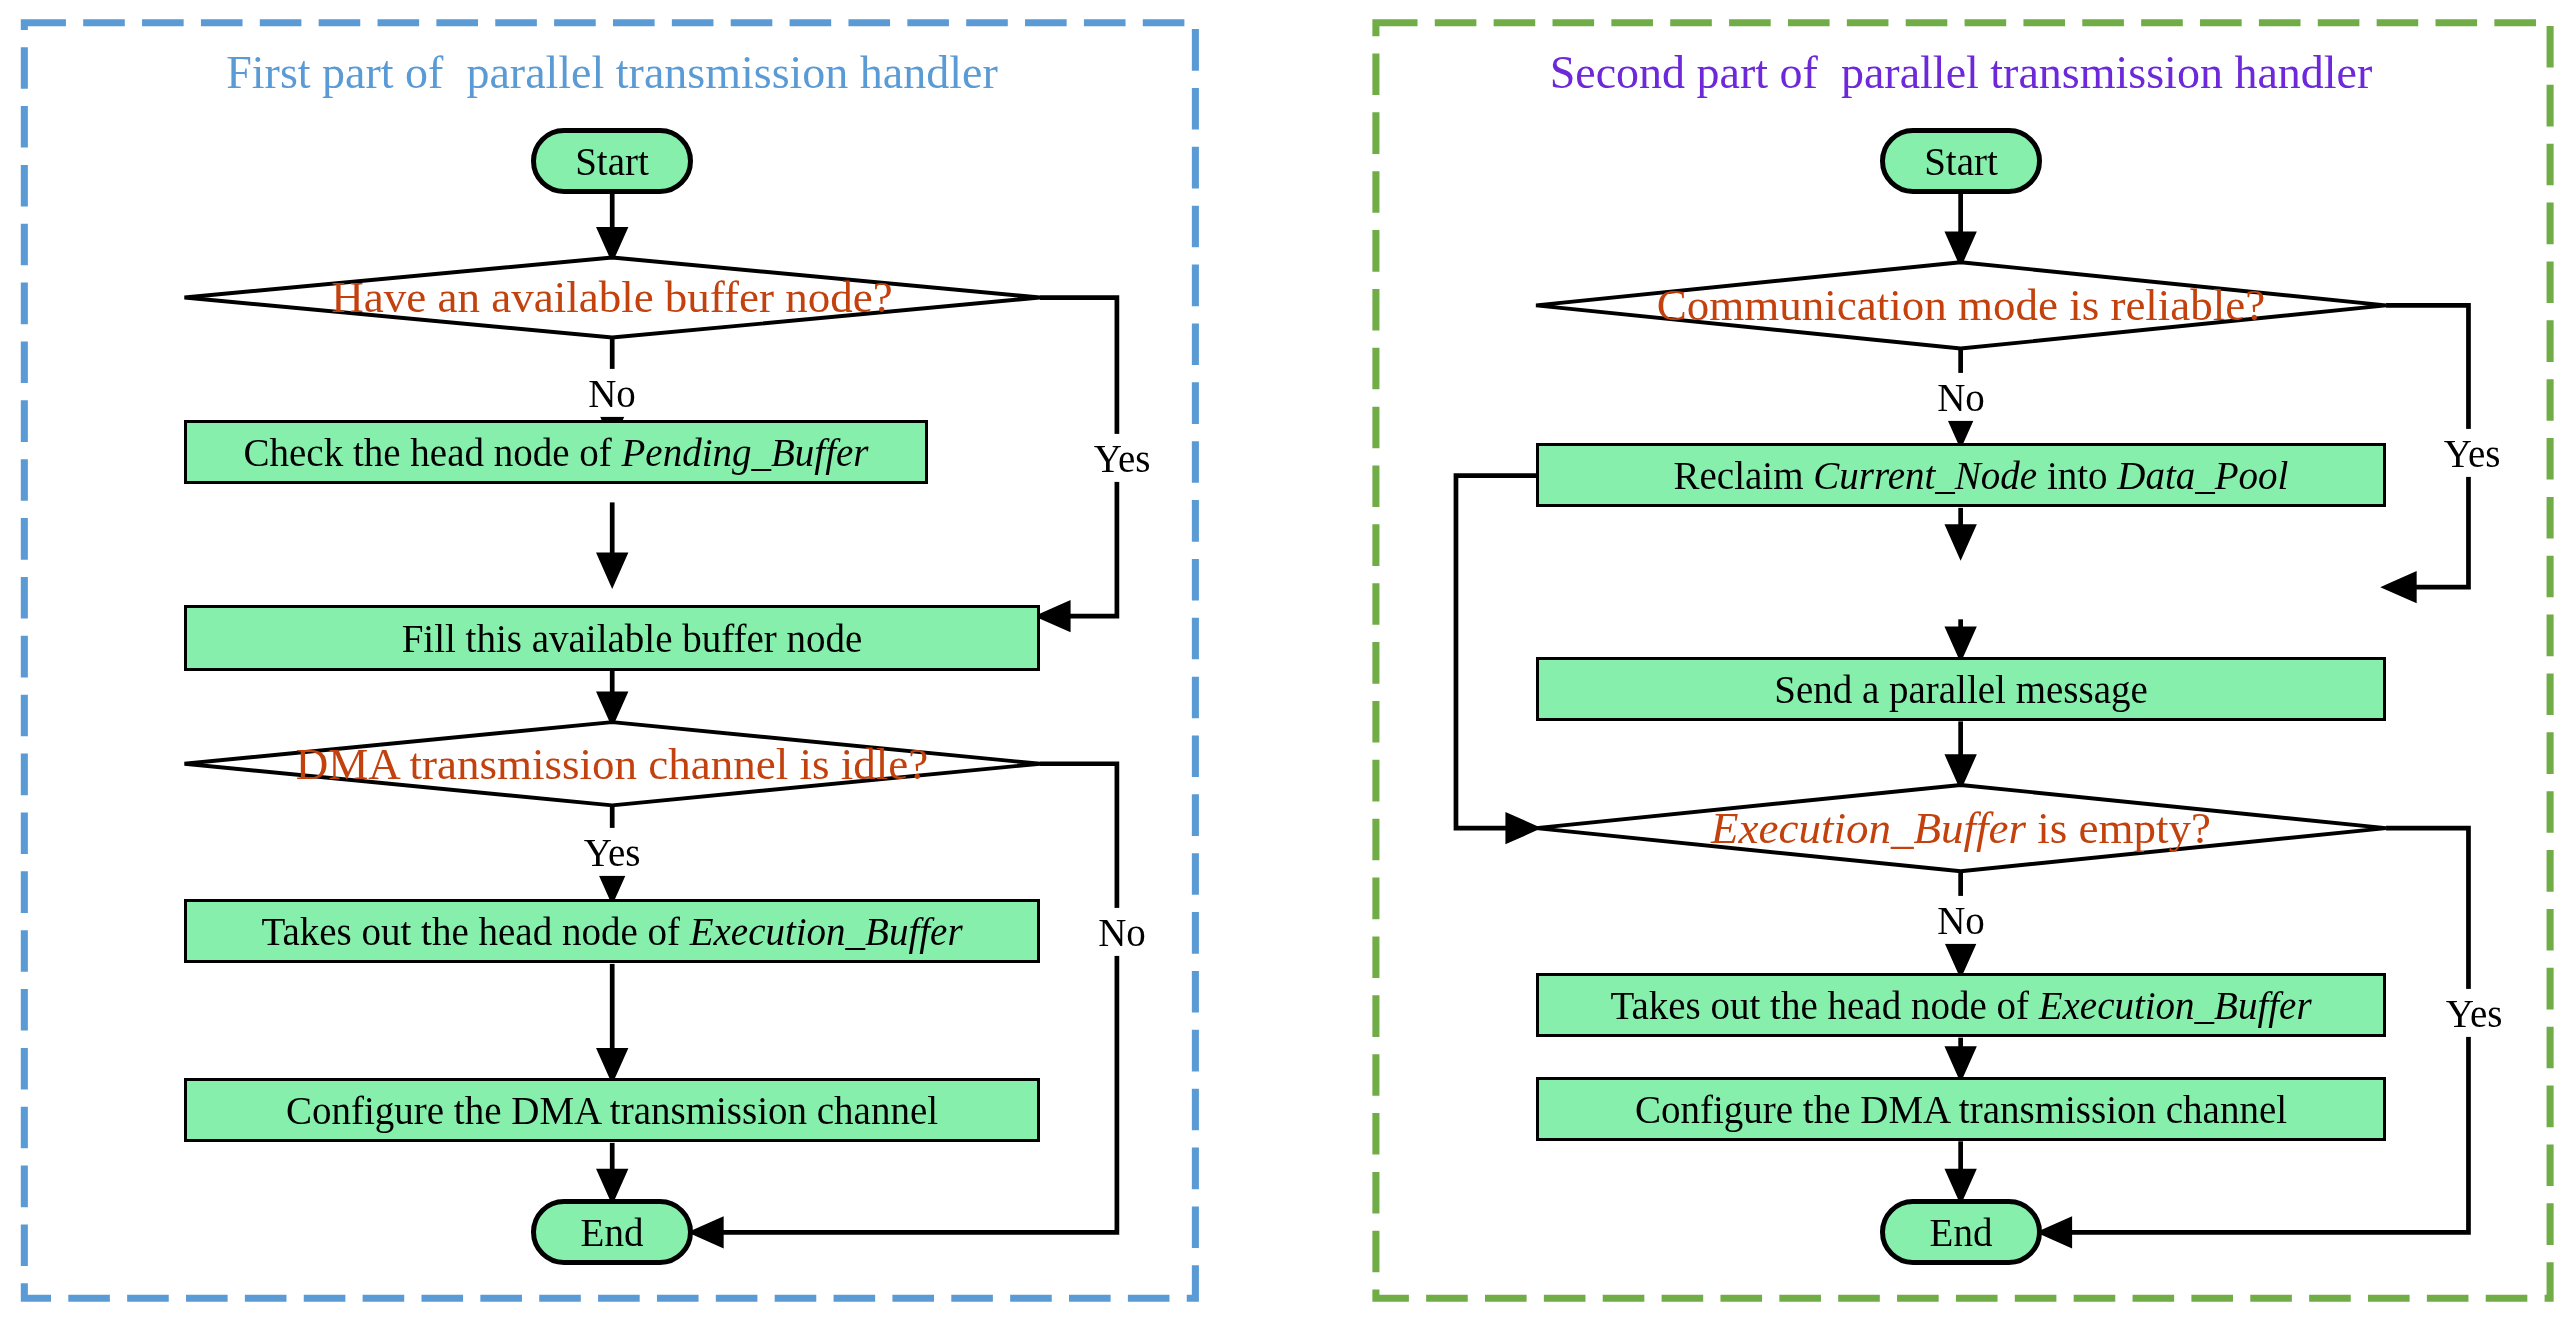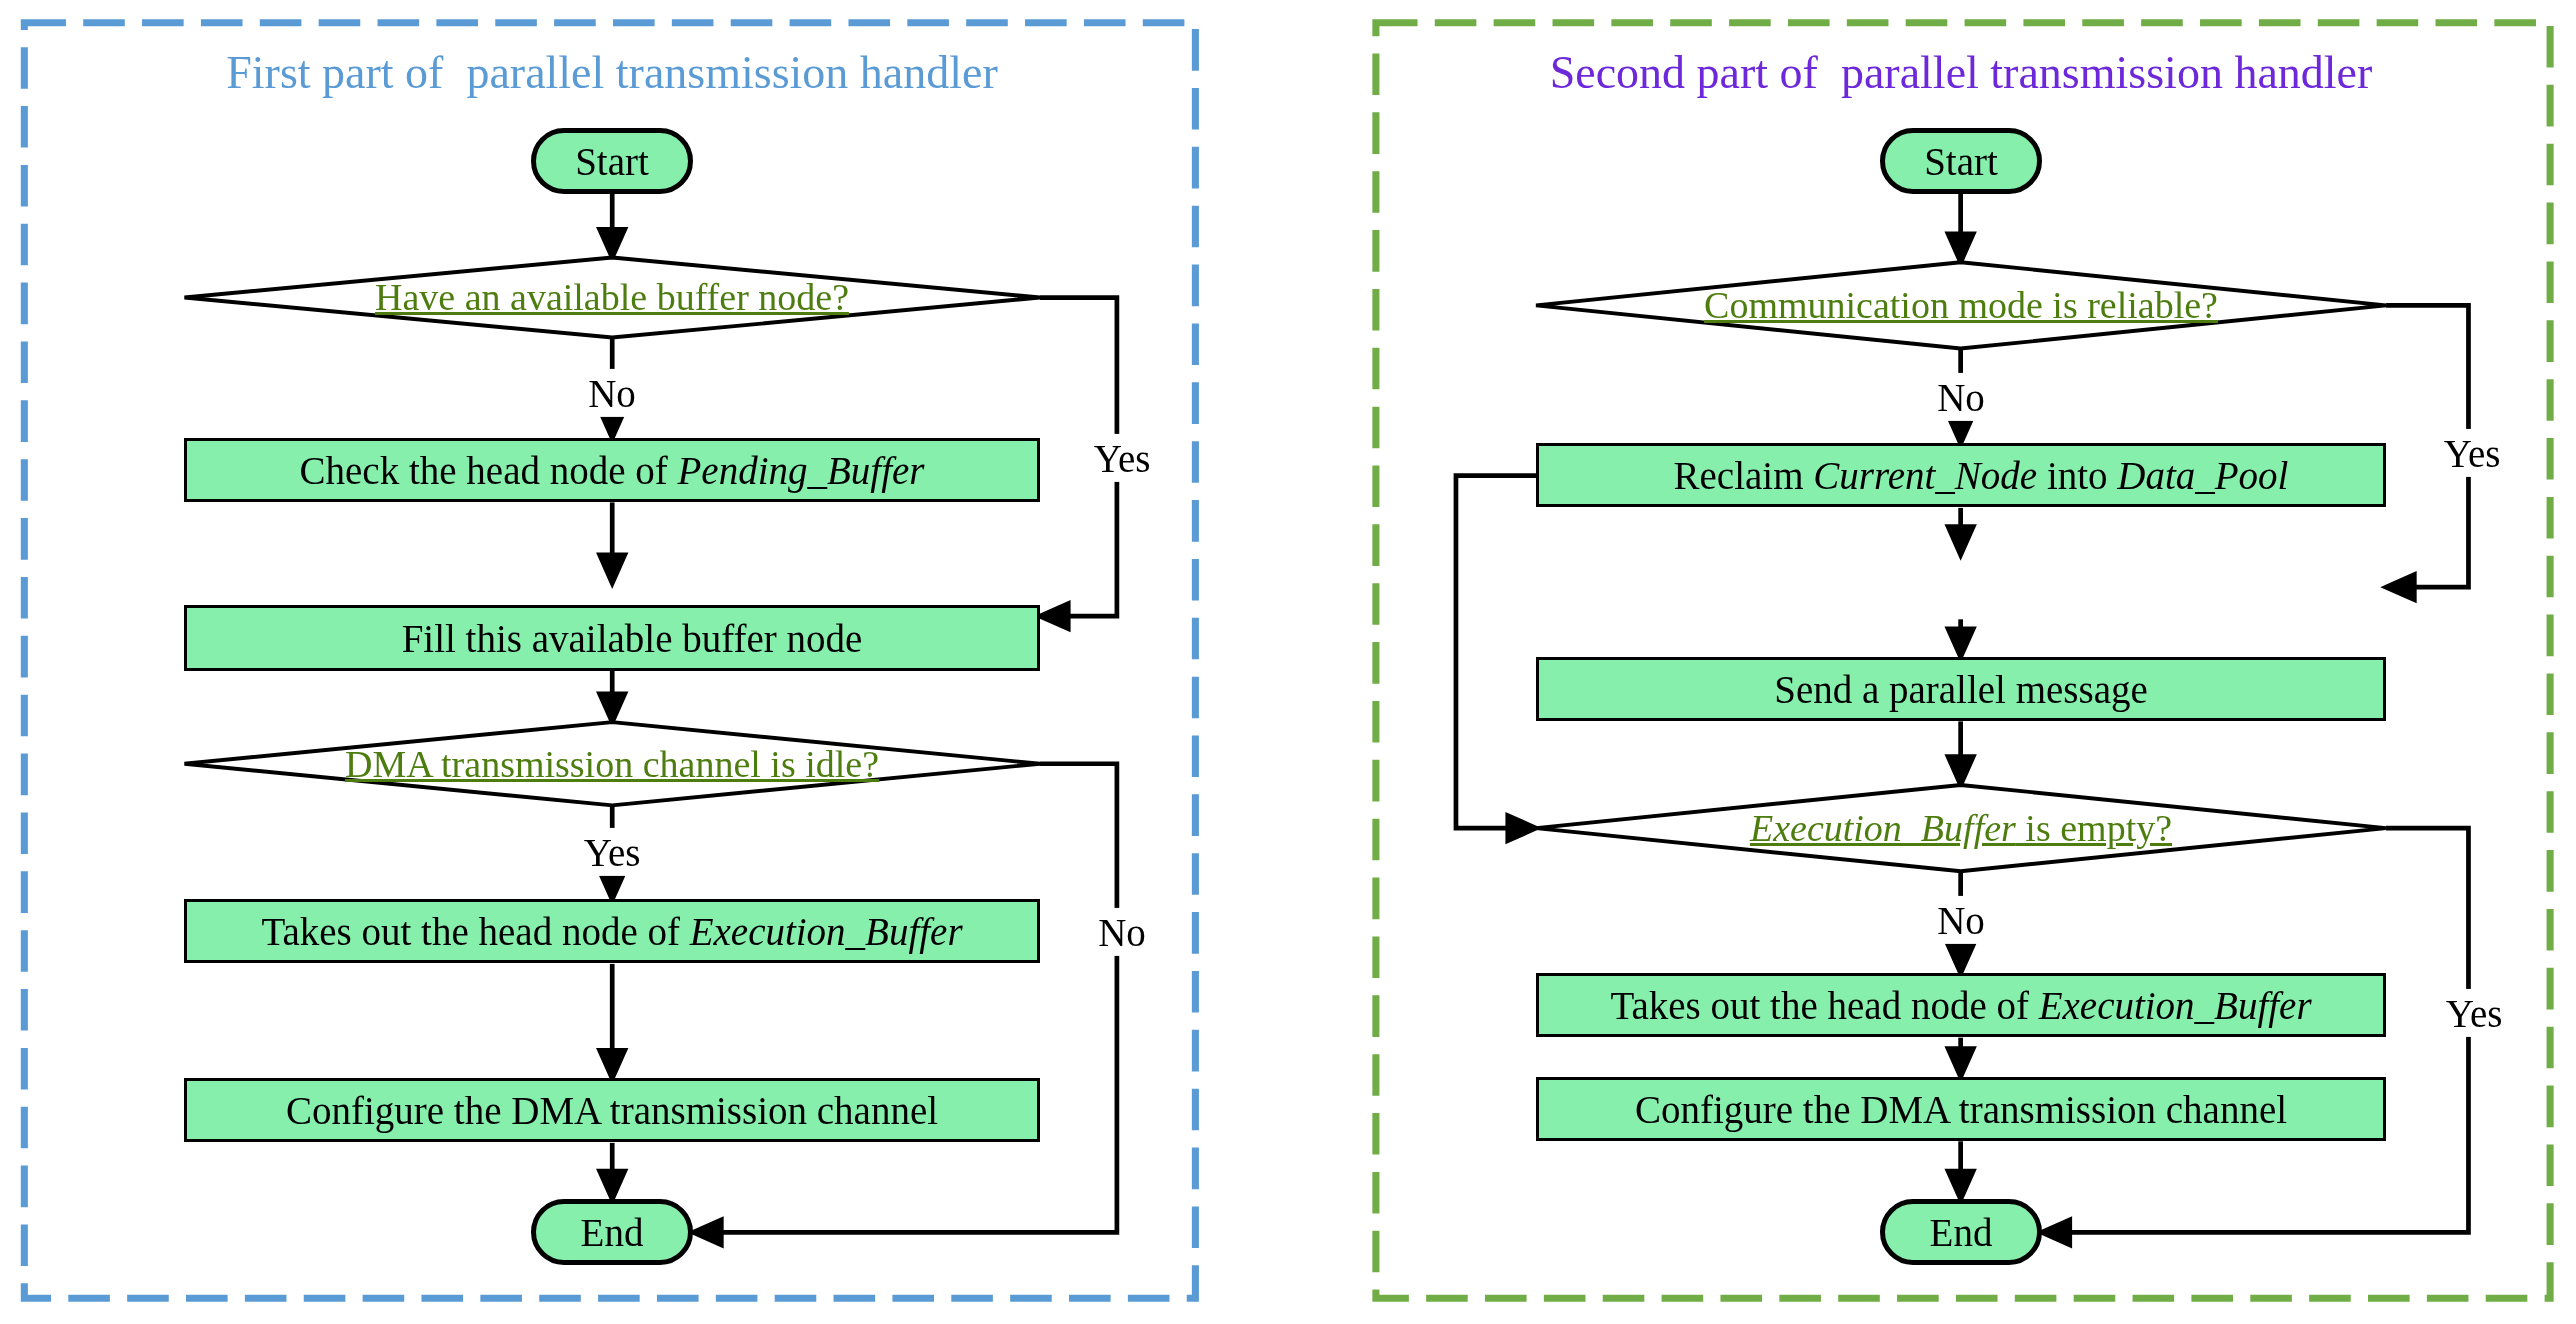--- a/index.html
+++ b/index.html
@@ -5,21 +5,21 @@
   html,body{margin:0;padding:0;background:#ffffff;}
   body{width:2576px;height:1325px;font-family:"Liberation Serif","DejaVu Serif",serif;}
   #canvas{position:relative;width:2576px;height:1325px;background:#ffffff;overflow:hidden;}
   #flow-svg{position:absolute;left:0;top:0;width:2576px;height:1325px;}
   .title{position:absolute;transform:translate(-50%,-50%);font-size:46px;white-space:pre;}
   .blue{color:#5B9BD5;}
   .green{color:#6d28d9;}
   .node{position:absolute;box-sizing:border-box;background:#86efac;display:flex;align-items:center;justify-content:center;font-size:39px;color:#000;text-align:center;white-space:nowrap;}
   .box{border:3.9px solid #000;}
   .term{border:5.5px solid #000;border-radius:35px;}
-  .dlabel{position:absolute;transform:translate(-50%,-50%);font-size:38px;color:#4d7c0f;text-align:center;white-space:nowrap;text-decoration:underline;}
+  .dlabel{position:absolute;transform:translate(-50%,-50%);font-size:45px;color:#c2410c;text-align:center;white-space:nowrap;}
   .lbl{position:absolute;transform:translate(-50%,-50%);font-size:39px;color:#000;background:#ffffff;padding:1.6px 7.8px;white-space:nowrap;}
   .it{font-style:italic;}
   path,polygon{vector-effect:none;}
 </style>
 </head>
 <body>
 
 <div id="canvas">
 
   <svg id="flow-svg" viewBox="0 0 3282 1688" xmlns="http://www.w3.org/2000/svg">
@@ -102,21 +102,21 @@
   <div class="title blue" style="left:612px;top:72px;">First part of  parallel transmission handler</div>
 
   <div class="node term" style="left:531px;top:128px;width:162px;height:66px;">
     <span>Start</span>
   </div>
 
   <div class="dlabel" style="left:612px;top:297px;"><span>Have an available buffer node?</span></div>
 
   <div class="lbl" style="left:612px;top:393px;">No</div>
 
-  <div class="node box" style="left:184px;top:438px;width:856px;height:64px;">
+  <div class="node box" style="left:184px;top:420px;width:744px;height:64px;">
     <span><span>Check the head node of </span><span class="it">Pending_Buffer</span></span>
   </div>
 
   <div class="lbl" style="left:1122px;top:458px;">Yes</div>
 
   <div class="node box" style="left:184px;top:605px;width:856px;height:66px;padding-left:40px;">
     <span><span>Fill this available buffer node</span></span>
   </div>
 
   <div class="dlabel" style="left:612px;top:764px;"><span>DMA transmission channel is idle?</span></div>

